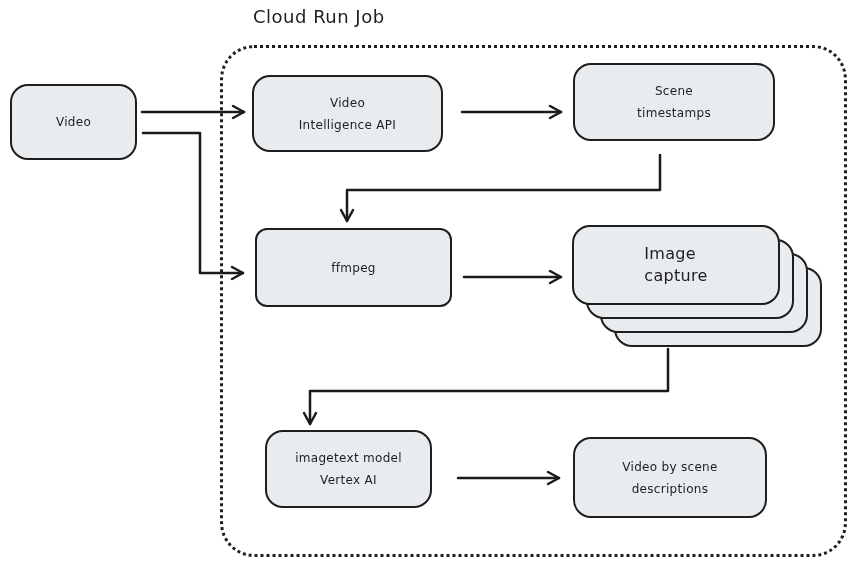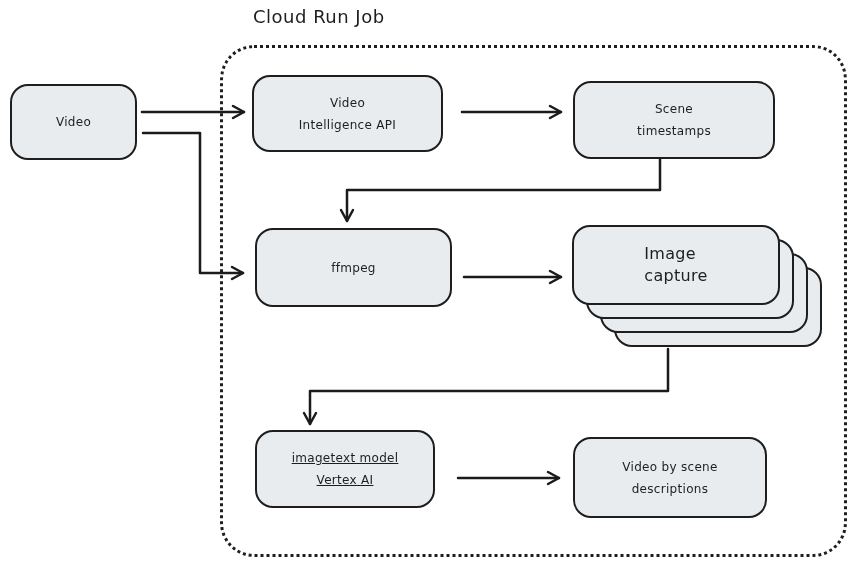--- a/index.html
+++ b/index.html
@@ -40,23 +40,23 @@
     border-radius:18px;
     display:flex;align-items:center;justify-content:center;
     text-align:center;
     font-size:12px;
     line-height:22px;
     white-space:pre-line;
     letter-spacing:0.3px;
   }
   .node-video{left:10px;top:84px;width:127px;height:76px;}
   .node-via{left:252px;top:75px;width:191px;height:77px;}
-  .node-scene-ts{left:573px;top:81px;width:202px;height:78px;}
-  .node-ffmpeg{left:255px;top:228px;width:197px;height:79px;}
-  .node-imagetext{left:255px;top:430px;width:180px;height:78px;text-decoration:underline;}
+  .node-scene-ts{left:573px;top:63px;width:202px;height:78px;}
+  .node-ffmpeg{left:255px;top:228px;width:197px;height:79px;border-radius:12px;}
+  .node-imagetext{left:265px;top:430px;width:167px;height:78px;}
   .node-desc{left:573px;top:437px;width:194px;height:81px;}
   .stack-card{
     position:absolute;
     width:208px;height:80px;
     background:var(--node-fill);
     border:2.5px solid var(--node-stroke);
     border-radius:18px;
   }
   .stack-card.front{
     display:flex;align-items:center;justify-content:center;

